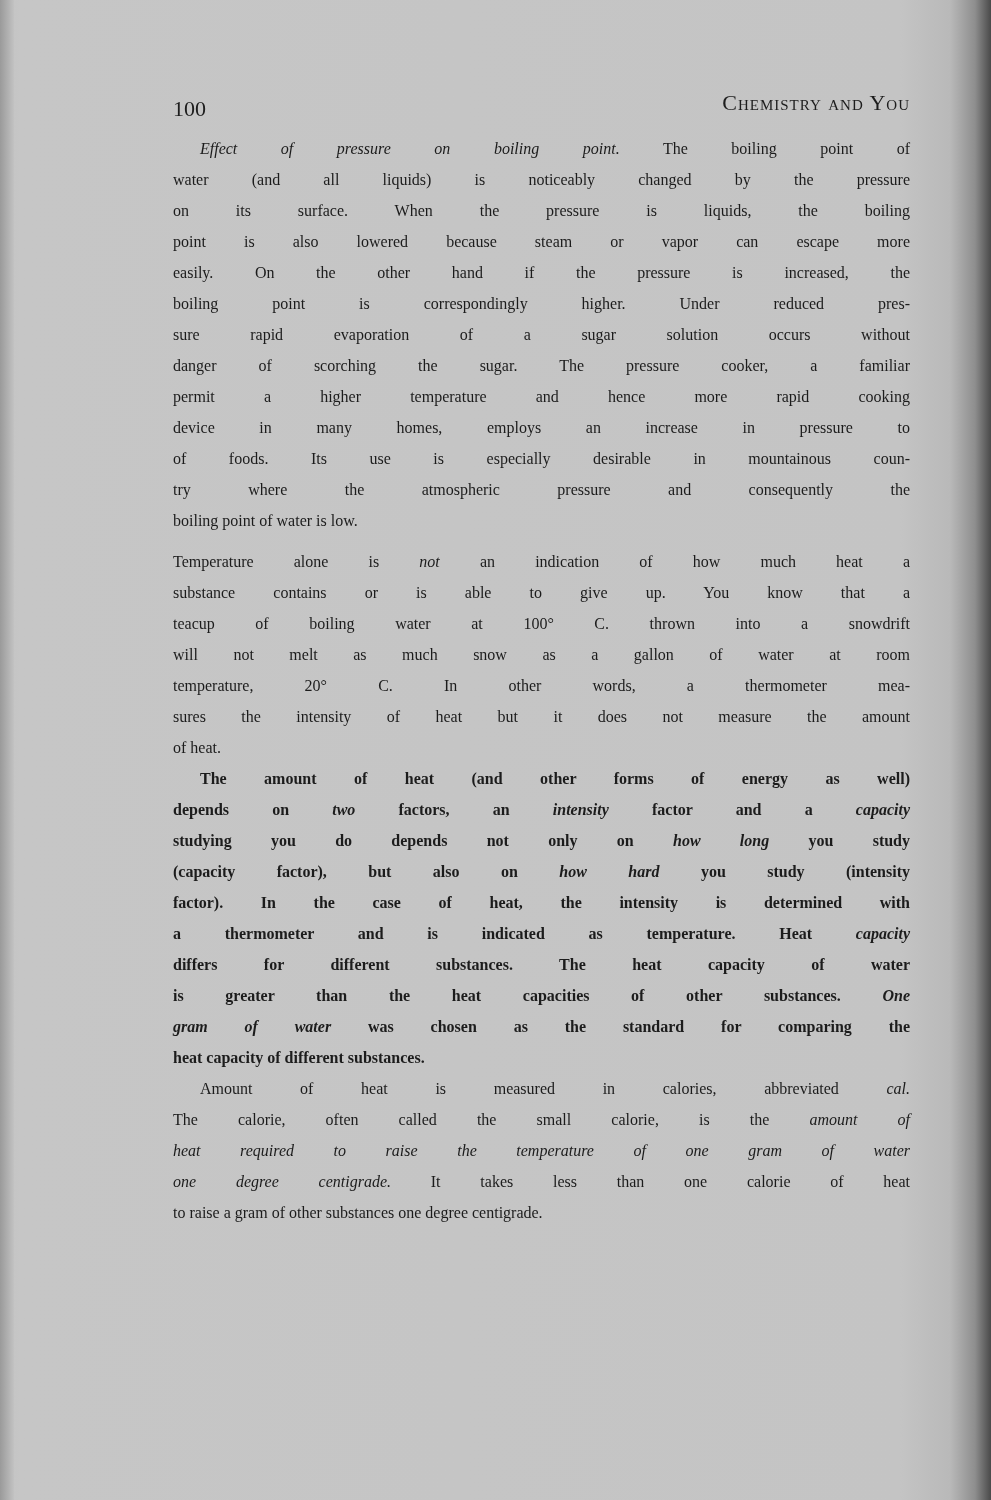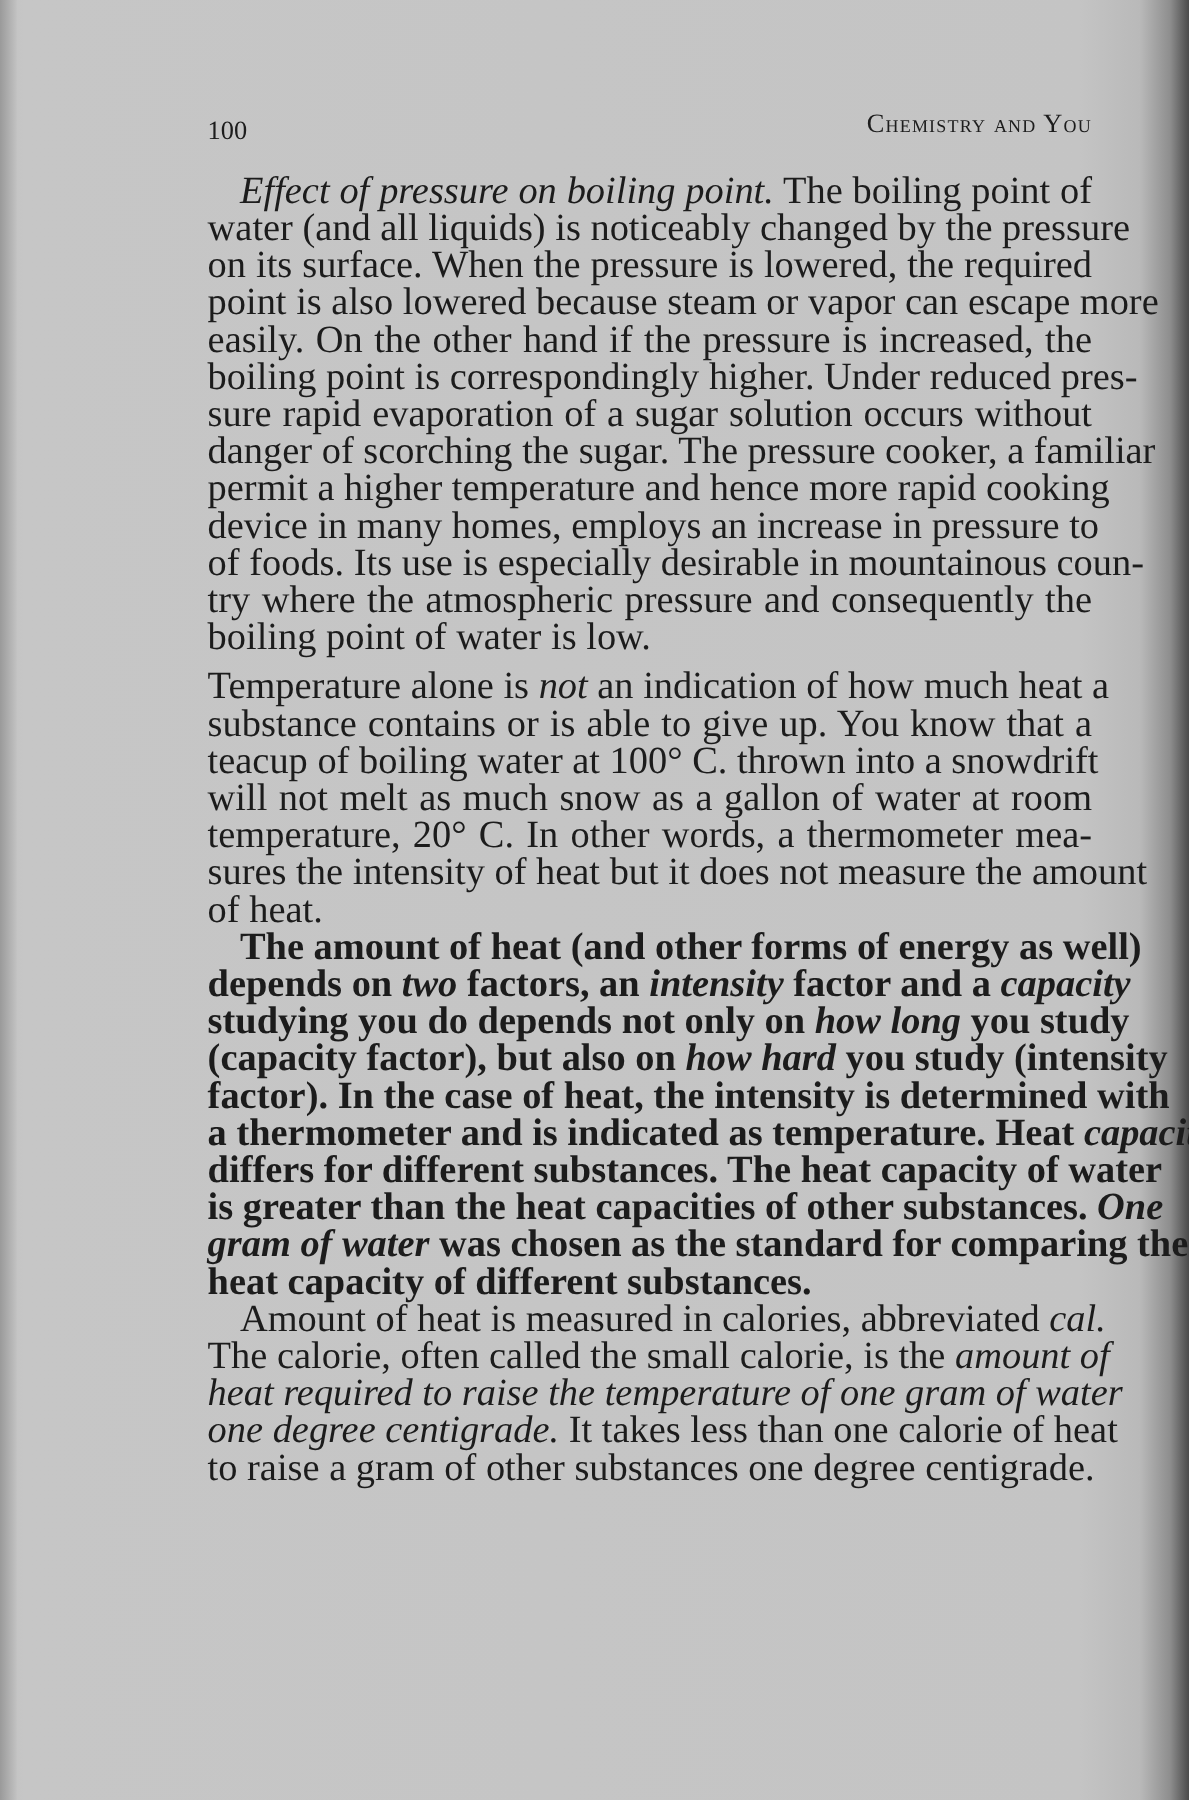--- a/index.html
+++ b/index.html
@@ -21,23 +21,23 @@
     position:absolute; top:86px; left:173px; width:737px; height:30px;
     color:#1d1d1d;
   }
   .page-num { position:absolute; left:0; top:10px; font-size:22px; font-family:"Liberation Serif", serif; }
   .running-head {
     position:absolute; left:0; right:0; top:4px; text-align:right;
     font-size:22px; font-variant:small-caps; letter-spacing:1px;
     font-family:Liberation Serif, serif;
   }
   .body {
-    position:absolute; top:143px; left:173px; width:737px;
+    position:absolute; top:133px; left:173px; width:737px;
     font-family:"Liberation Serif", serif;
-    font-size:32px; line-height:31px; color:#1c1c1c;
+    font-size:16px; line-height:31px; color:#1c1c1c;
     text-align:justify;
   }
   .line { display:block; text-align:justify; text-align-last:justify; white-space:nowrap; }
   .line.last { text-align-last:left; }
   i { font-style:italic; }
   .ind { padding-left:27px; }
 </style>
 </head>
 <body>
 
@@ -46,21 +46,21 @@
 
   <div class="header">
     <span class="page-num">100</span>
     <div class="running-head">Chemistry and You</div>
   </div>
 
   <div class="body" id="body">
       <div>
         <span class="line ind"><i>Effect of pressure on boiling point.</i><span> The boiling point of</span></span>
         <span class="line"><span>water (and all liquids) is noticeably changed by the pressure</span></span>
-        <span class="line"><span>on its surface. When the pressure is lowered, the required</span></span>
+        <span class="line"><span>on its surface. When the pressure is liquids, the boiling</span></span>
         <span class="line"><span>point is also lowered because steam or vapor can escape more</span></span>
         <span class="line"><span>easily. On the other hand if the pressure is increased, the</span></span>
         <span class="line"><span>boiling point is correspondingly higher. Under reduced pres-</span></span>
         <span class="line"><span>sure rapid evaporation of a sugar solution occurs without</span></span>
         <span class="line"><span>danger of scorching the sugar. The pressure cooker, a familiar</span></span>
         <span class="line"><span>permit a higher temperature and hence more rapid cooking</span></span>
         <span class="line"><span>device in many homes, employs an increase in pressure to</span></span>
         <span class="line"><span>of foods. Its use is especially desirable in mountainous coun-</span></span>
         <span class="line"><span>try where the atmospheric pressure and consequently the</span></span>
         <span class="line last"><span>boiling point of water is low.</span></span>

